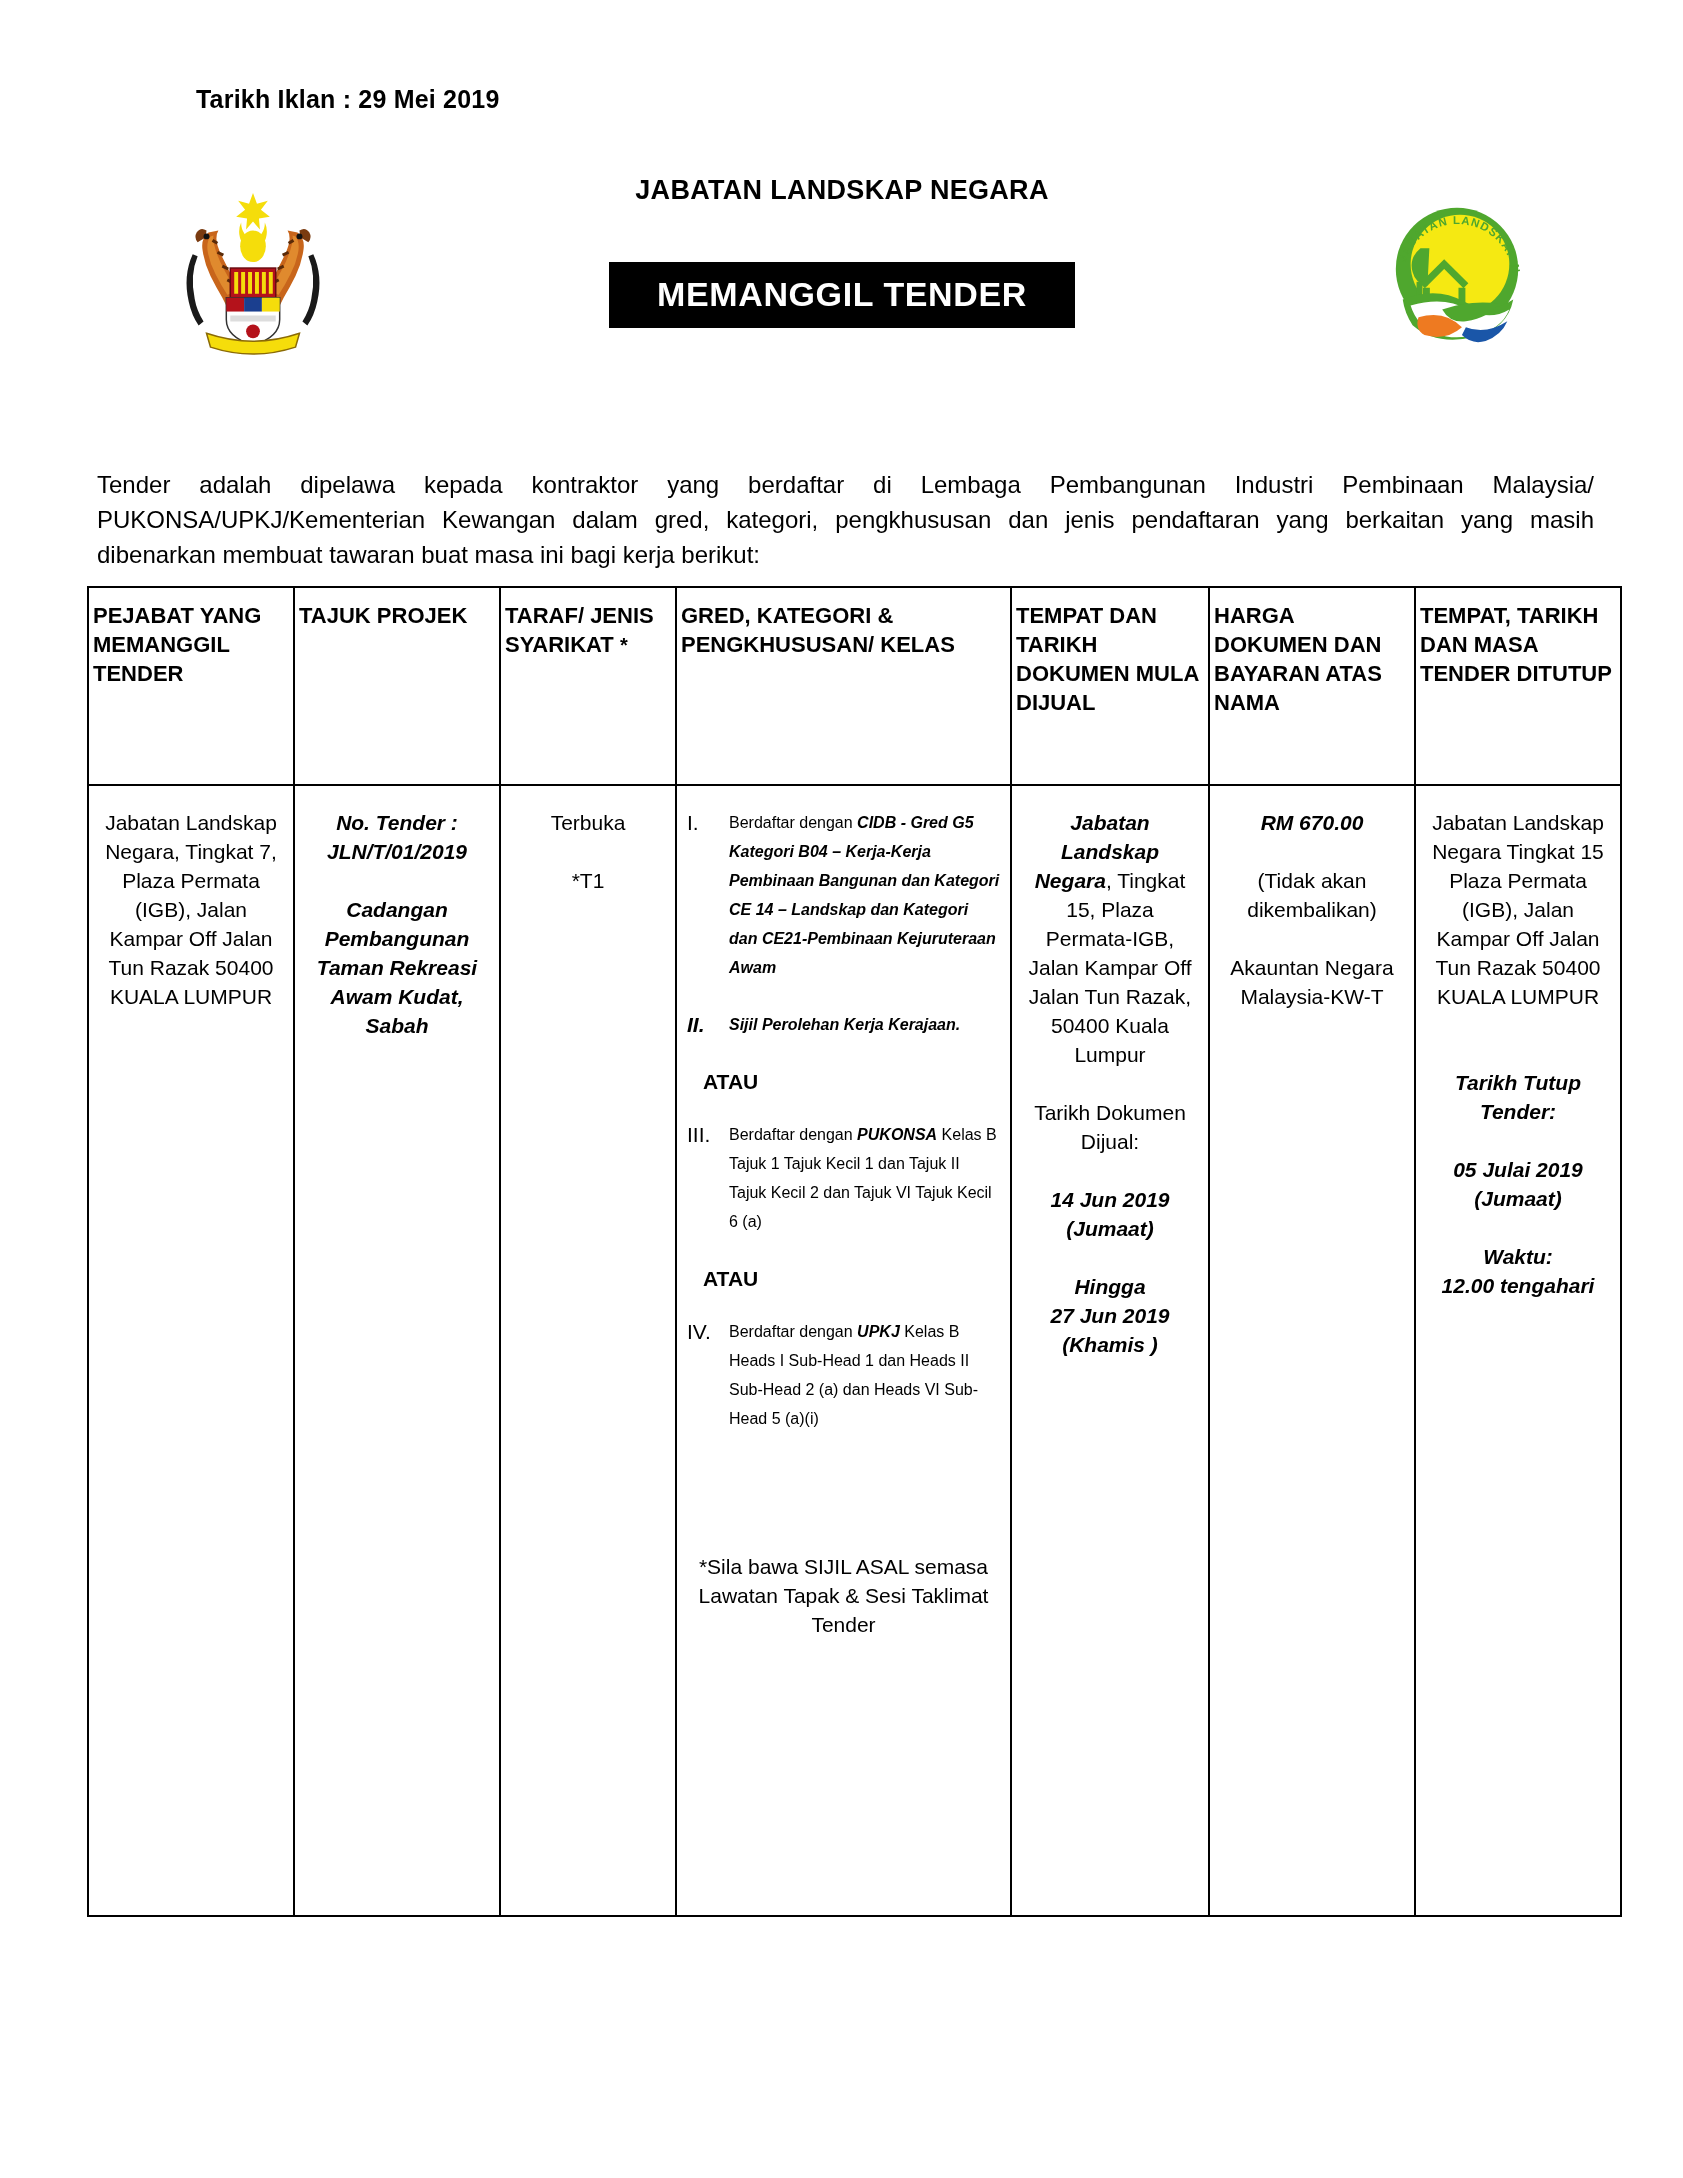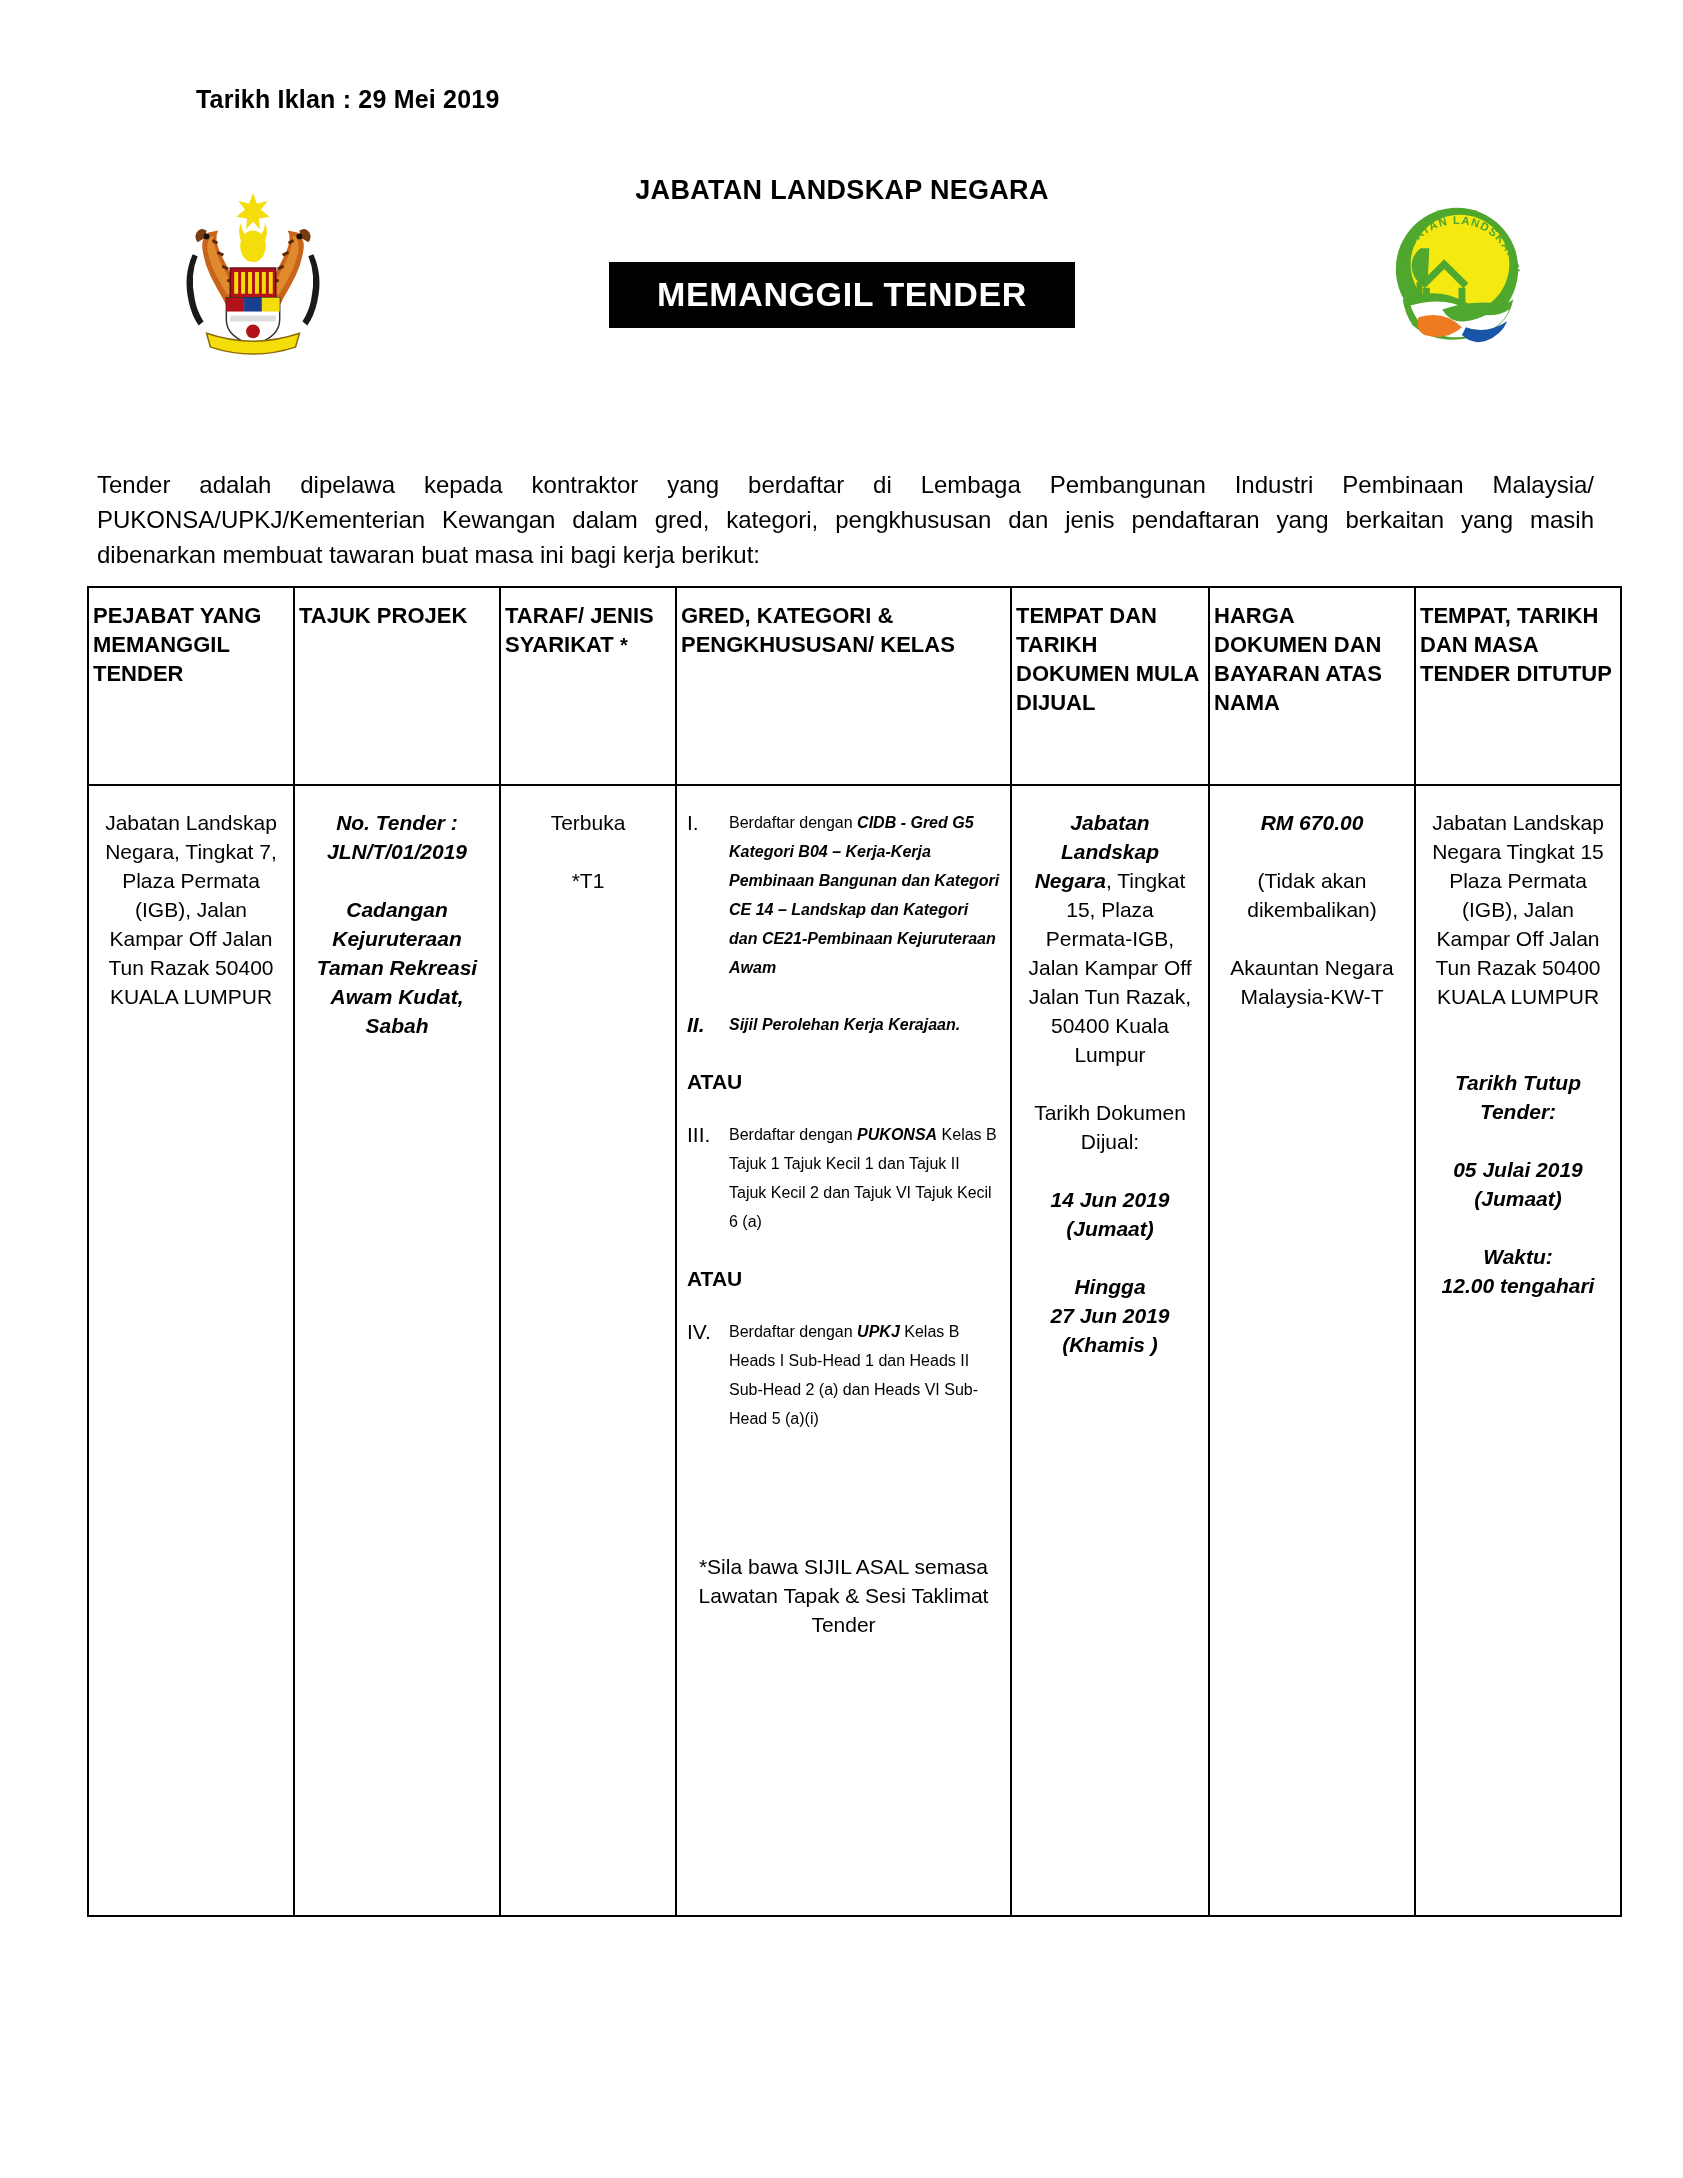--- a/index.html
+++ b/index.html
@@ -172,21 +172,21 @@
   .req-text {
     flex: 1 1 auto;
     font-size: 16px;
     line-height: 29px;
     text-align: left;
   }
   .atau {
     font-weight: bold;
     font-size: 21px;
     line-height: 29px;
-    margin: 28px 0 24px 0;
+    margin: 28px 0 24px 16px;
     text-align: left;
   }
   .gap-after-item { height: 28px; }
   .footnote {
     text-align: center;
     font-size: 21px;
     line-height: 29px;
     margin-top: 119px;
   }
 </style>
@@ -315,21 +315,21 @@
       <tr class="body-row">
 
         <td class="cell-center">
           <span>Jabatan Landskap Negara, Tingkat 7, Plaza Permata (IGB), Jalan Kampar Off Jalan Tun Razak 50400 KUALA LUMPUR</span>
         </td>
 
         <td class="cell-center">
           <div class="b">No. Tender :</div>
           <div class="b">JLN/T/01/2019</div>
           <span class="blank-line"></span>
-          <div class="b">Cadangan Kejuruteraan Taman Rekreasi Awam Kudat, Sabah</div>
+          <div class="b">Cadangan Pembangunan Taman Rekreasi Awam Kudat, Sabah</div>
         </td>
 
         <td class="cell-center">
           <div>Terbuka</div>
           <span class="blank-line"></span>
           <div>*T1</div>
         </td>
 
         <td>
           <div class="req-list">

